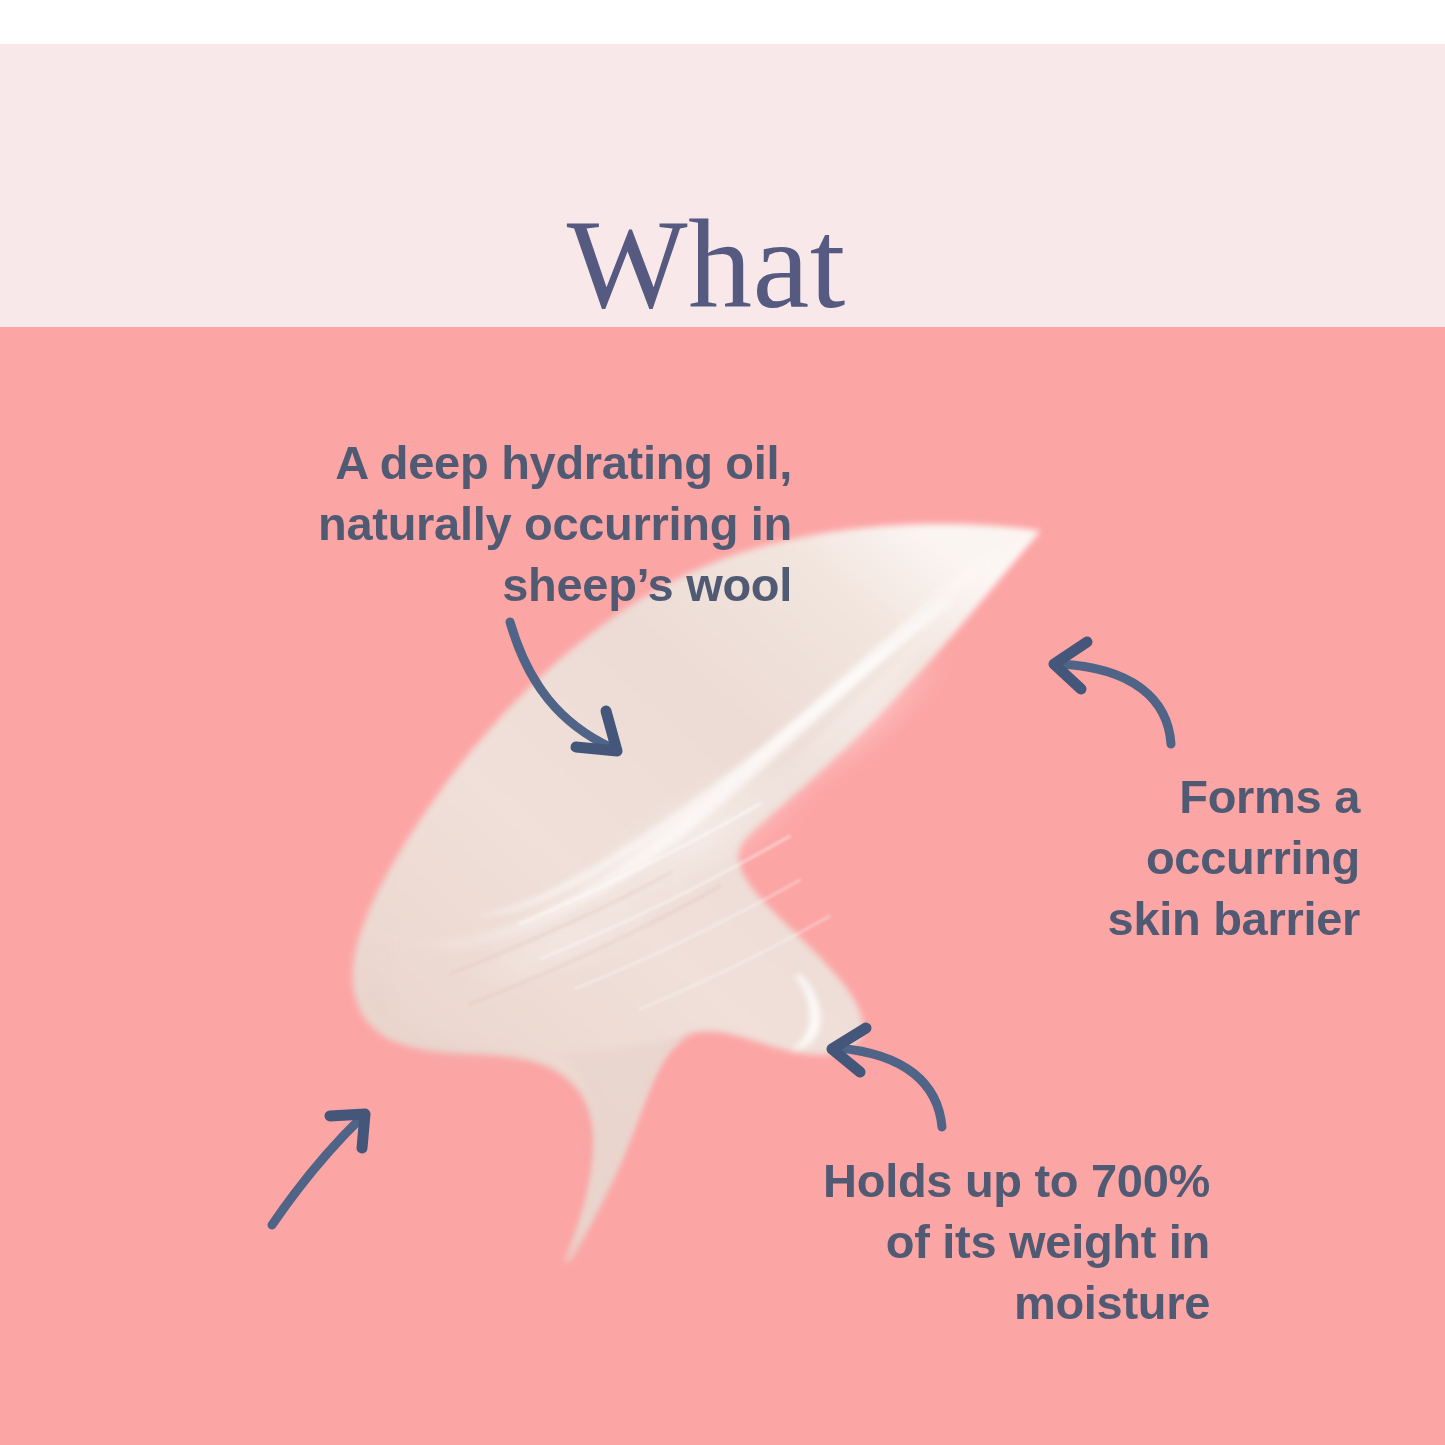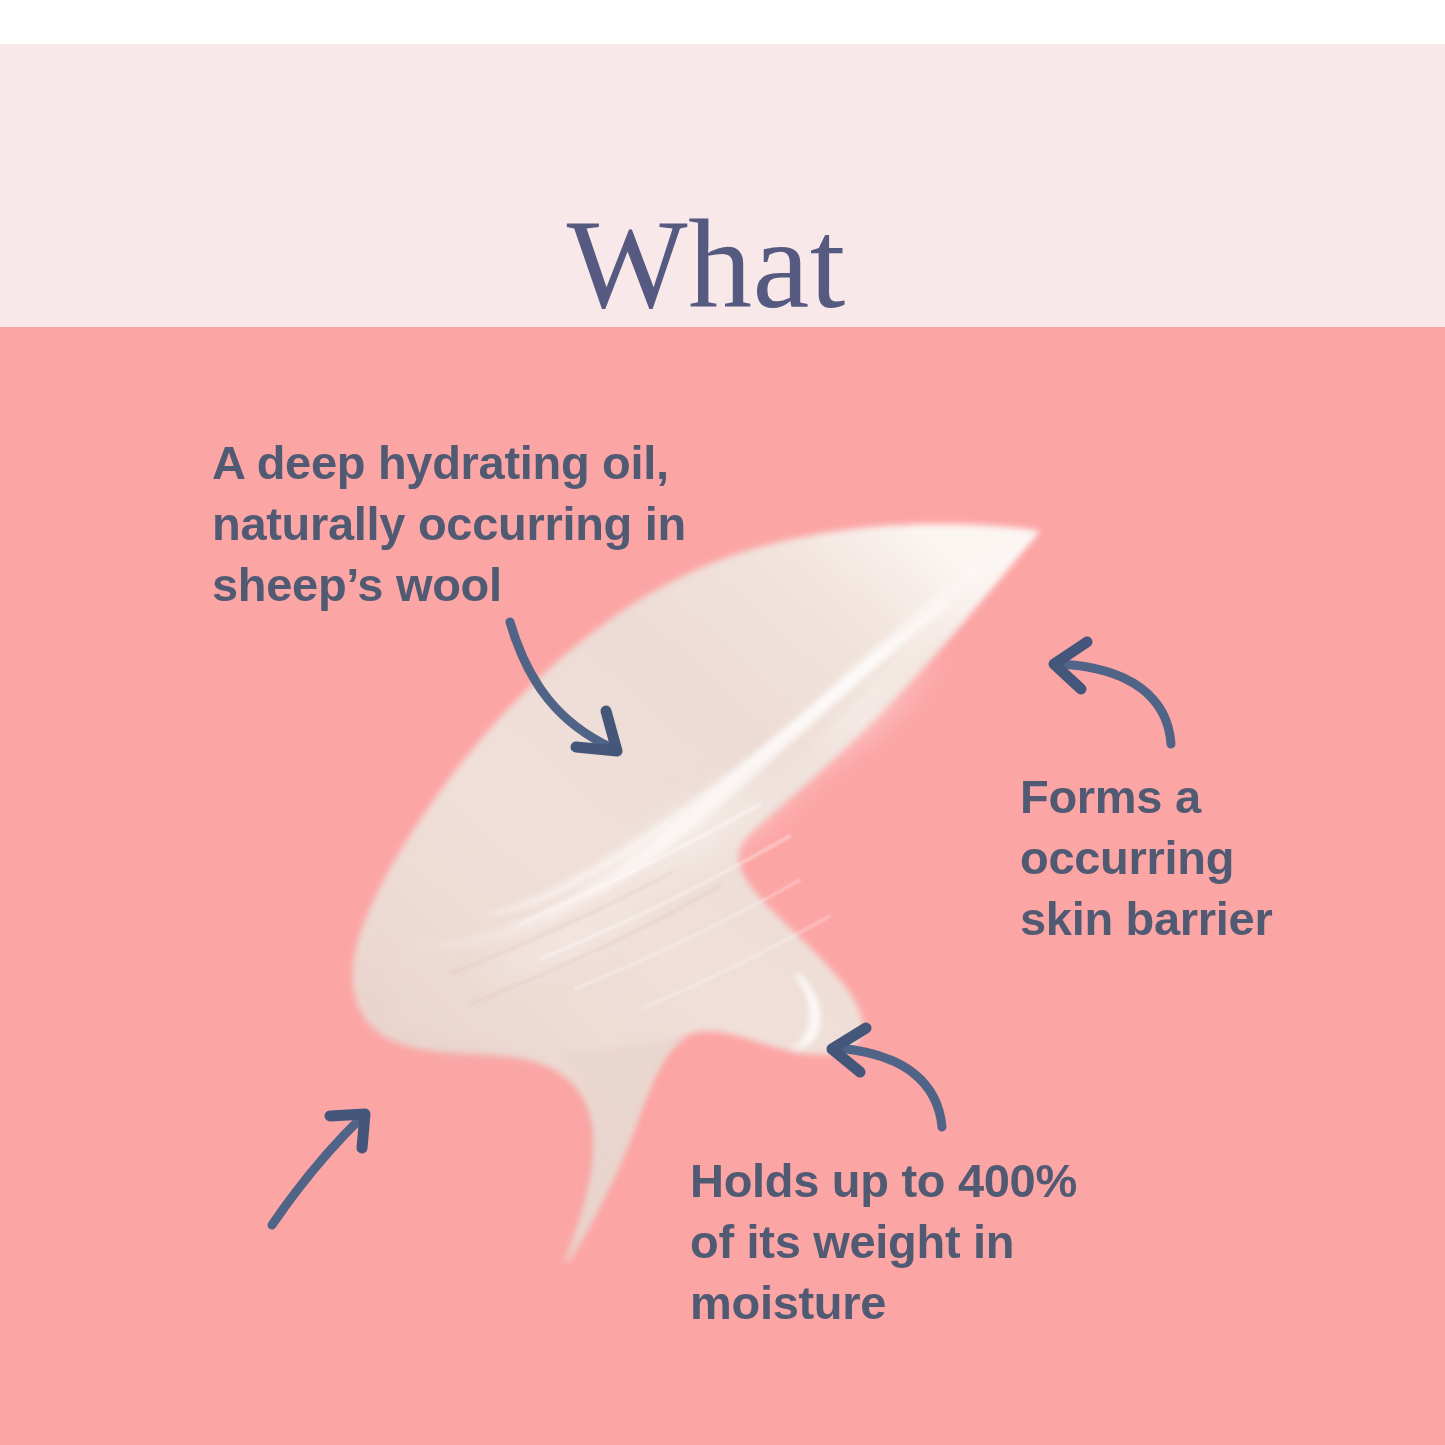--- a/index.html
+++ b/index.html
@@ -60,21 +60,21 @@
   }
 
   
   .annotation {
     position: absolute;
     color: #515a73;
     font-family: "Liberation Sans", sans-serif;
     font-weight: 700;
     font-size: 47px;
     line-height: 1.30;
-    text-align: left;
+    text-align: right;
     white-space: pre-line;
     letter-spacing: -0.3px;
   }
   #ann-top-left {
     left: 212px;
     top: 388px;
     width: 580px;
   }
   #ann-right {
     left: 1020px;
@@ -318,18 +318,18 @@
   </svg>
 
   <div class="annotation" id="ann-top-left">A deep hydrating oil,
 naturally occurring in
 sheep’s wool</div>
 
   <div class="annotation" id="ann-right">Forms a
 occurring
 skin barrier</div>
 
-  <div class="annotation" id="ann-bottom-right">Holds up to 400%
+  <div class="annotation" id="ann-bottom-right">Holds up to 700%
 of its weight in
 moisture</div>
 
 
 </div>
 
 </body></html>

